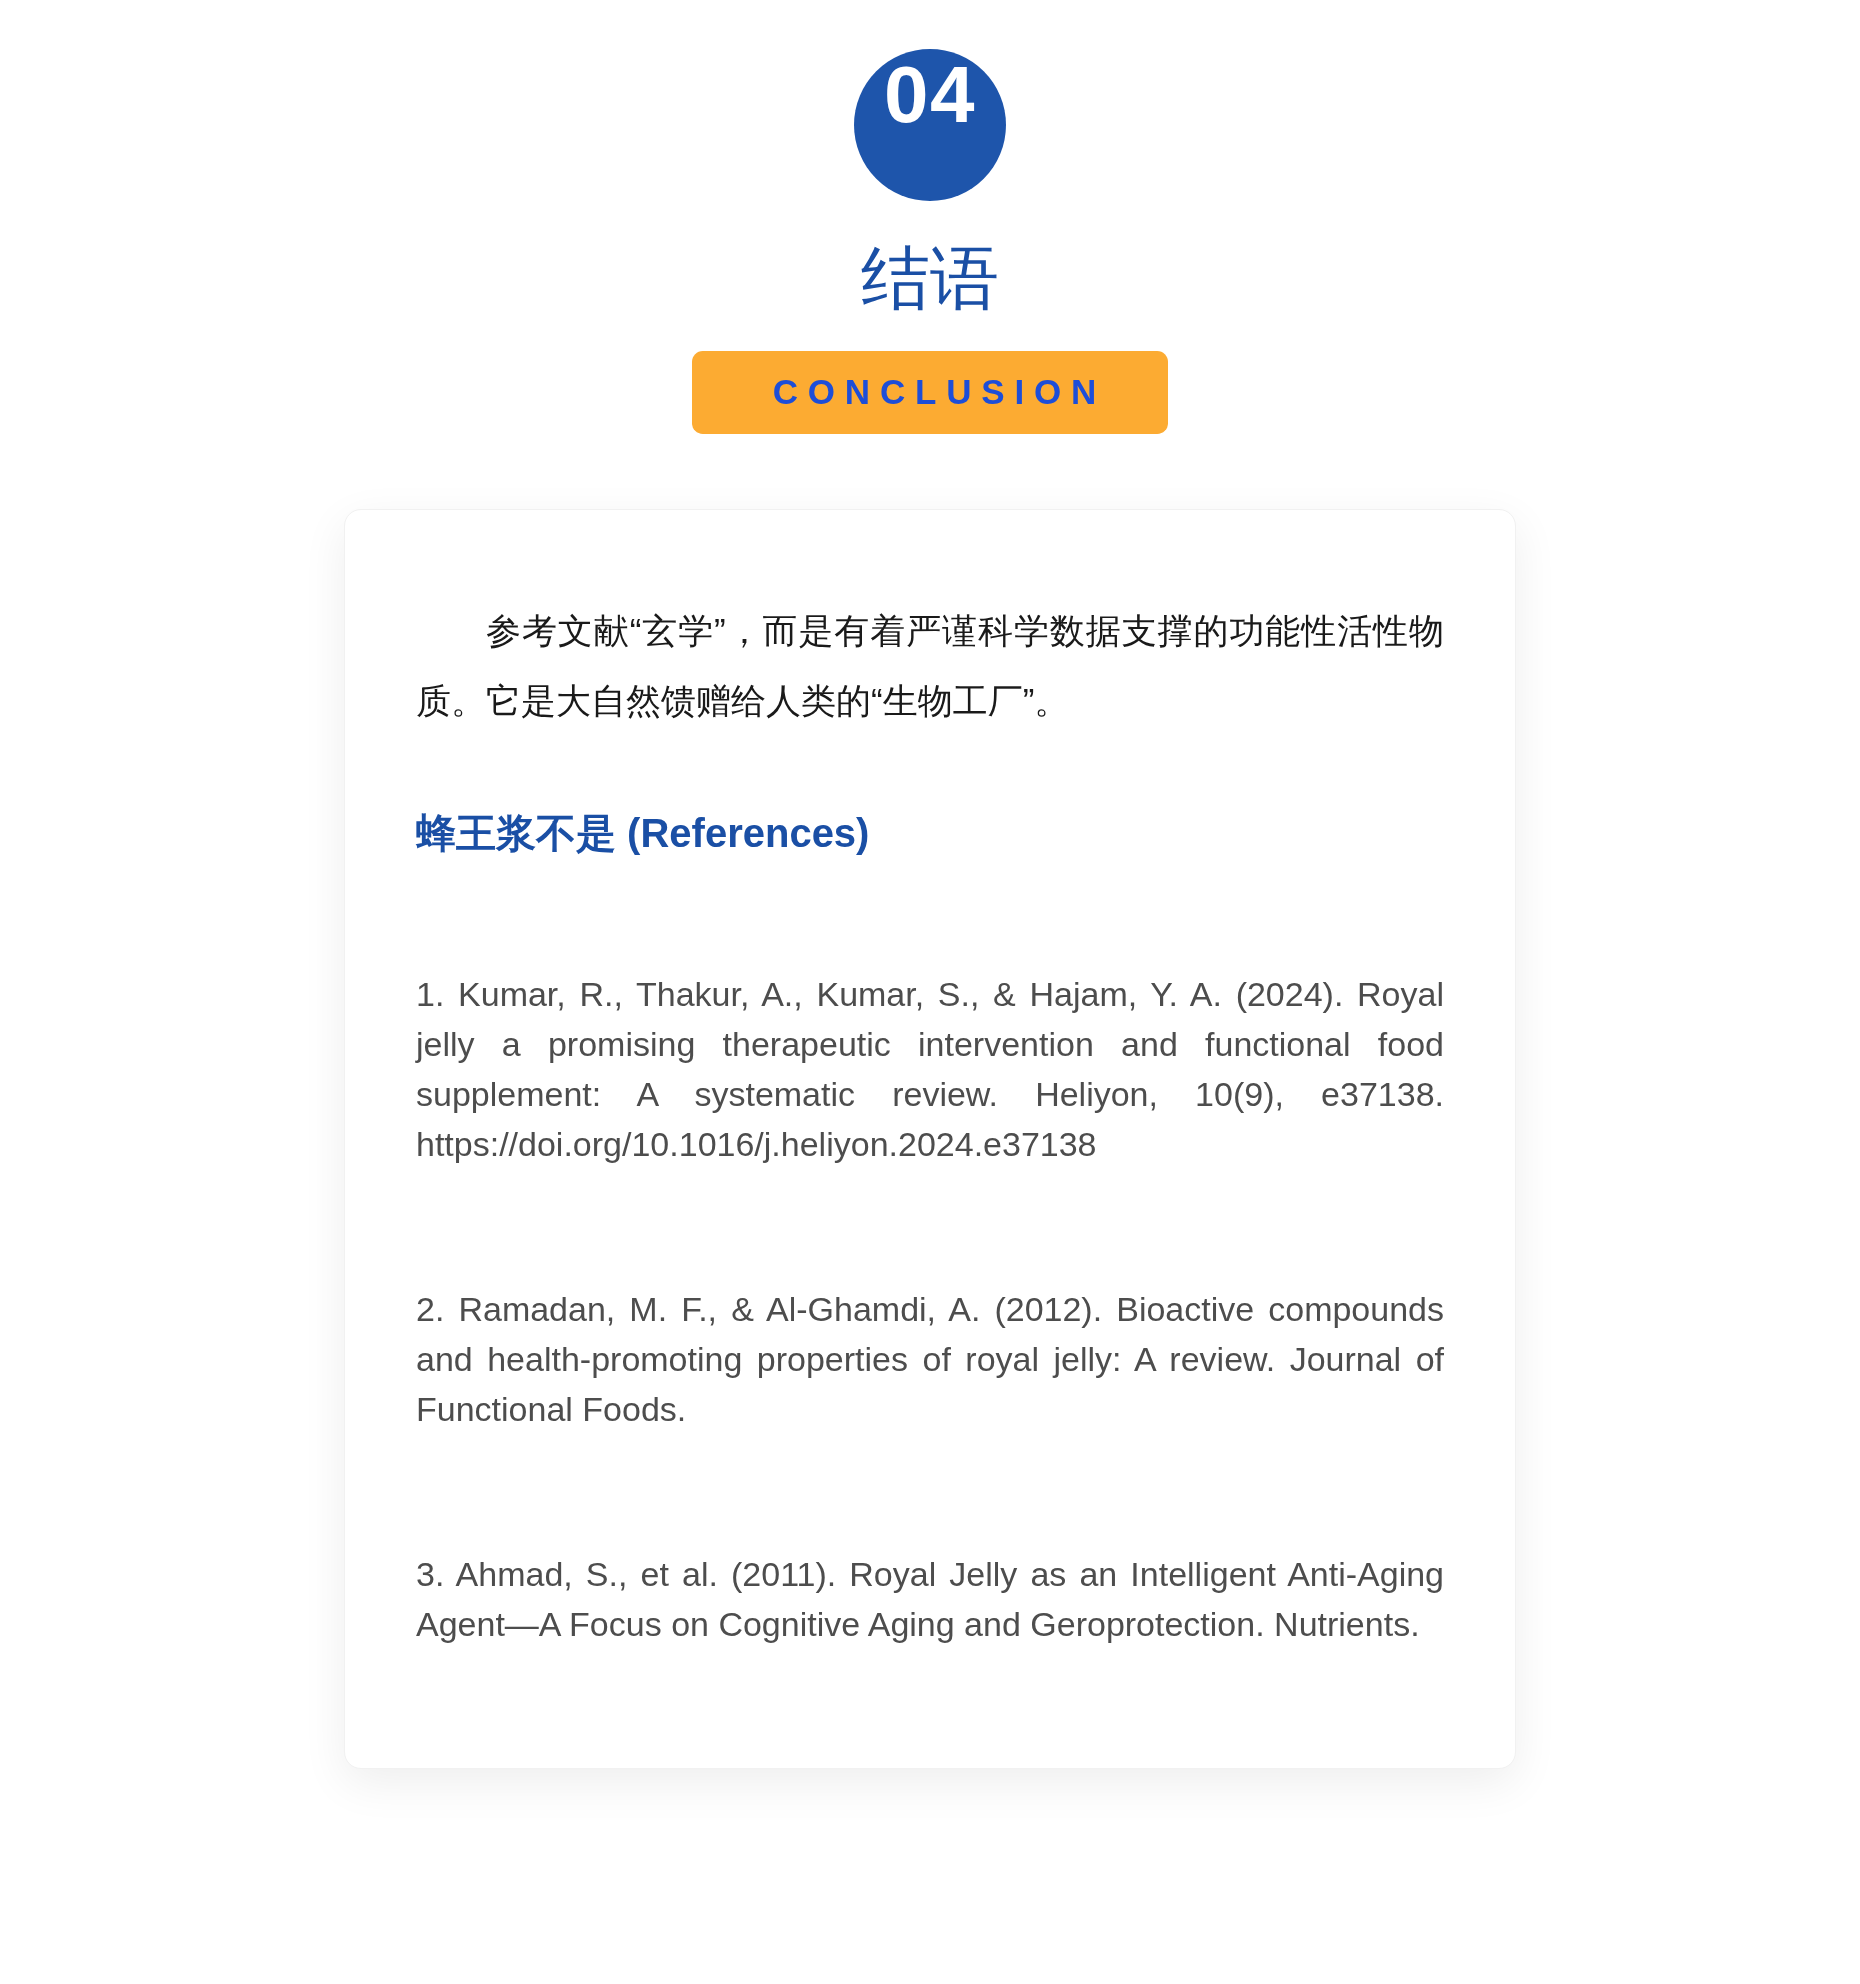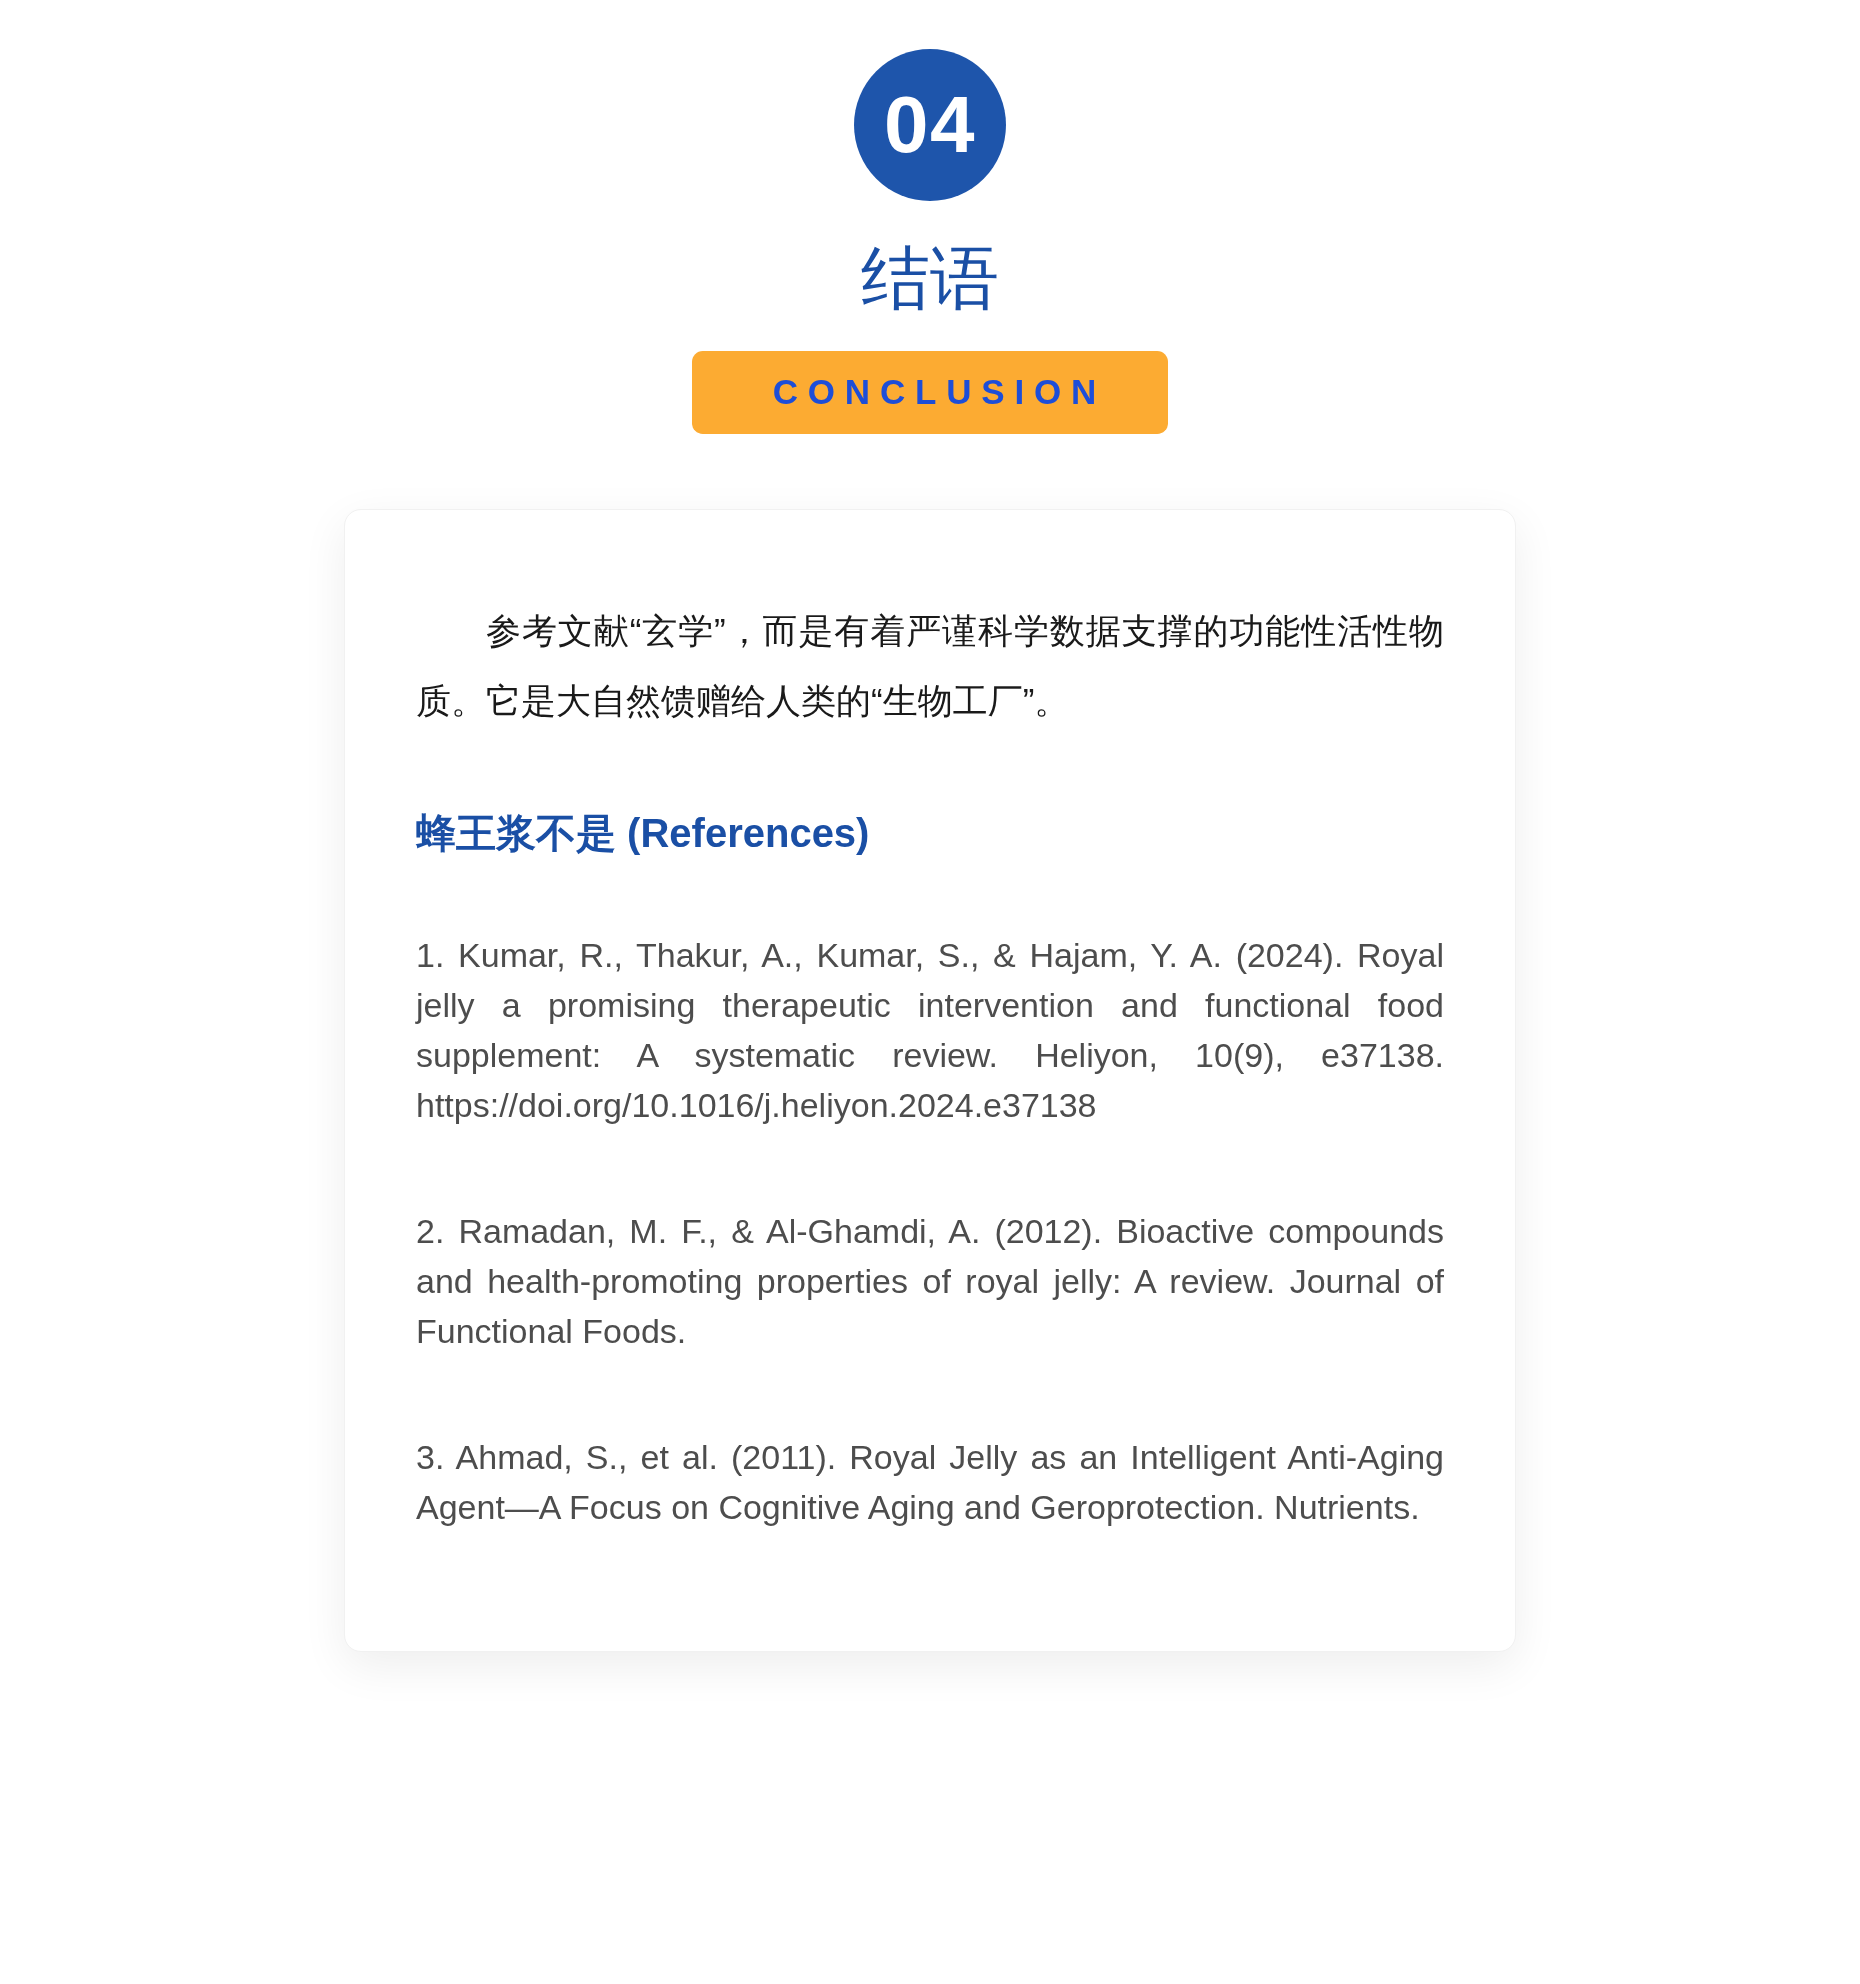--- a/index.html
+++ b/index.html
@@ -20,21 +20,21 @@
     padding-top: 49px;
     text-align: center;
   }
   .number-circle {
     width: 152px;
     height: 152px;
     margin: 0 auto;
     background: #1e55ab;
     border-radius: 50%;
     display: flex;
-    align-items: center;
+    align-items: flex-start;
     justify-content: center;
   }
   .number-circle span {
     color: #ffffff;
     font-size: 80px;
     font-weight: bold;
     letter-spacing: 1.5px;
   }
   .section-title {
     margin-top: 43px;
@@ -75,21 +75,21 @@
     text-align: justify;
   }
   .refs-heading {
     margin-top: 75px;
     font-size: 40px;
     line-height: 1.1;
     font-weight: bold;
     color: #1a4fa5;
   }
   .ref {
-    margin-top: 75px;
+    margin-top: 114px;
     font-size: 34px;
     line-height: 1.48;
     color: #4d4d4d;
     text-align: justify;
     word-break: break-word;
   }
 </style>
 </head>
 <body>
 

